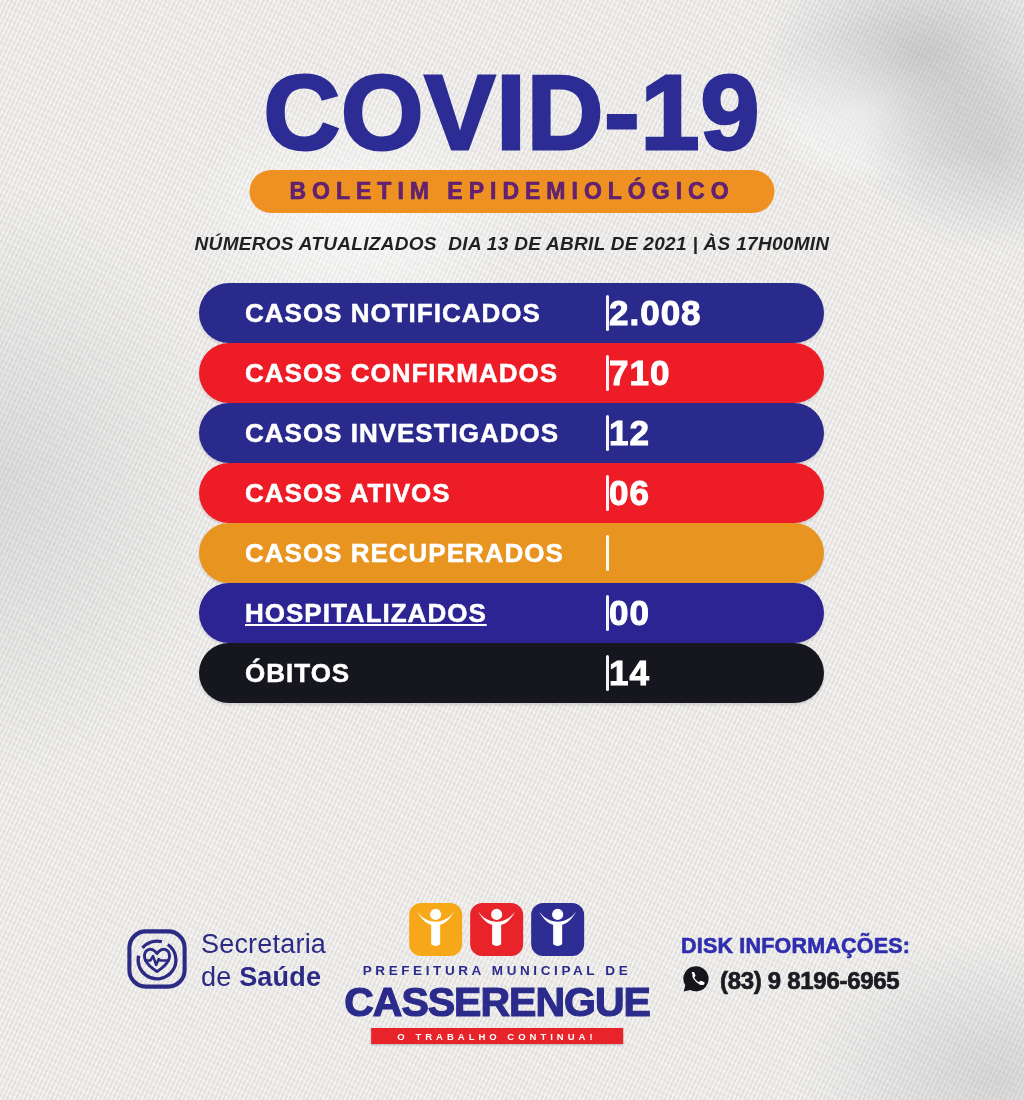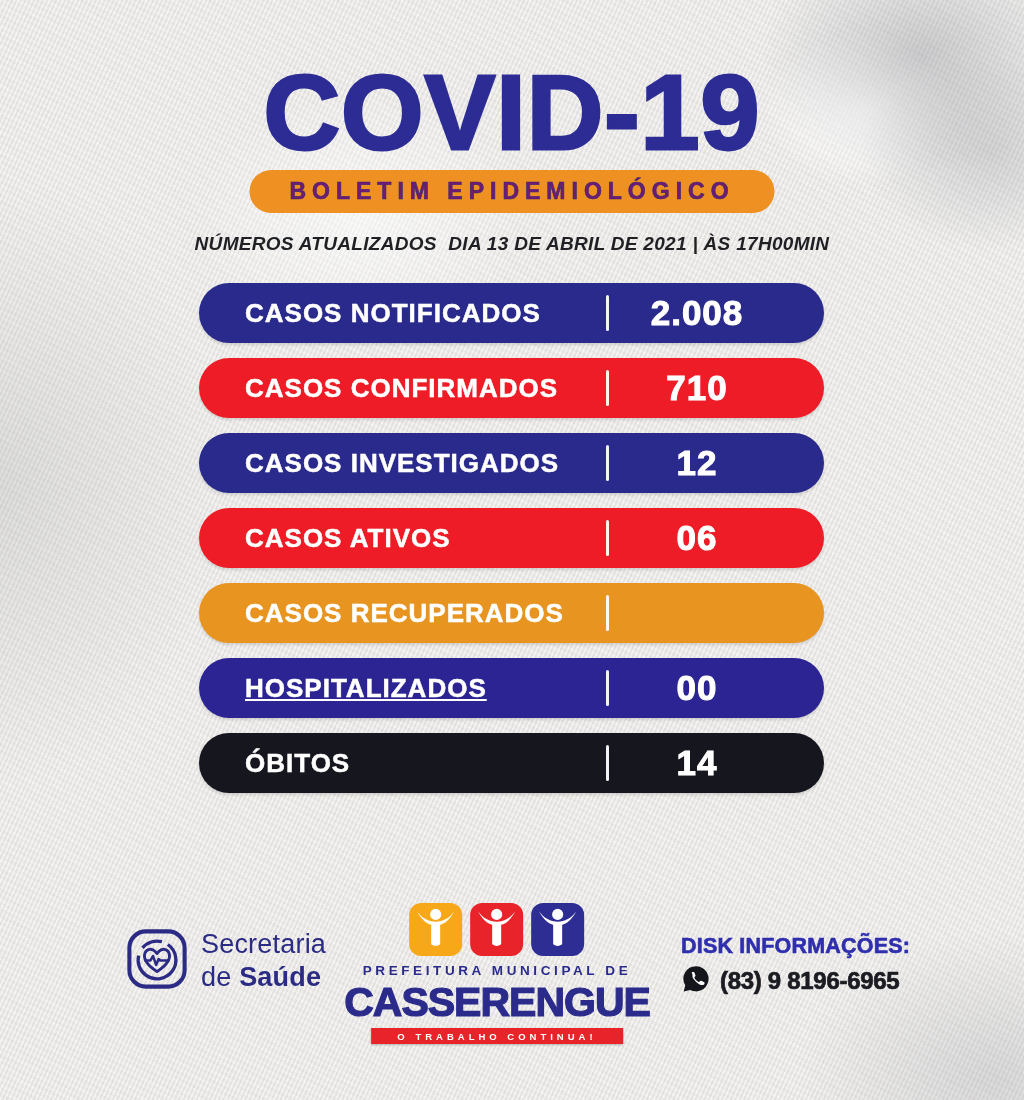--- a/index.html
+++ b/index.html
@@ -38,37 +38,37 @@
     position:absolute; top:233px; left:0; width:100%;
     text-align:center; font-style:italic; color:#1f1f24;
     font-size:19px; letter-spacing:.3px; white-space:nowrap;
   }
   .subtitle .sub-bold { font-weight:900; margin-left:6px; }
   .subtitle .sub-reg  { font-weight:600; }
 
   
   .stats {
     position:absolute; top:283px; left:199px; width:625px;
-    display:flex; flex-direction:column; gap:15px;
+    display:flex; flex-direction:column; 
   }
   .stat-row {
     position:relative; height:60px; border-radius:30px;
     display:flex; align-items:center; color:#fff;
     box-shadow:0 2px 3px rgba(0,0,0,.12);
   }
   .stat-label {
     margin-left:46px; font-size:26px; font-weight:900; letter-spacing:1px;
     -webkit-text-stroke:.5px #fff; white-space:nowrap;
   }
   .stat-divider {
     position:absolute; left:407px; top:12px; width:3px; height:36px;
     background:rgba(255,255,255,.95); border-radius:2px;
   }
   .stat-value {
-    position:absolute; left:410px; width:176px; text-align:center;
+    position:absolute; left:410px; width:176px; text-align:left;
     font-size:35px; font-weight:900; letter-spacing:1px;
     -webkit-text-stroke:1px #fff;
   }
 
   
   .footer-left {
     position:absolute; left:126px; top:928px;
     display:flex; align-items:center; gap:13px; color:#2b2b85;
   }
   .health-text { font-size:27px; line-height:1.22; letter-spacing:.2px; }

